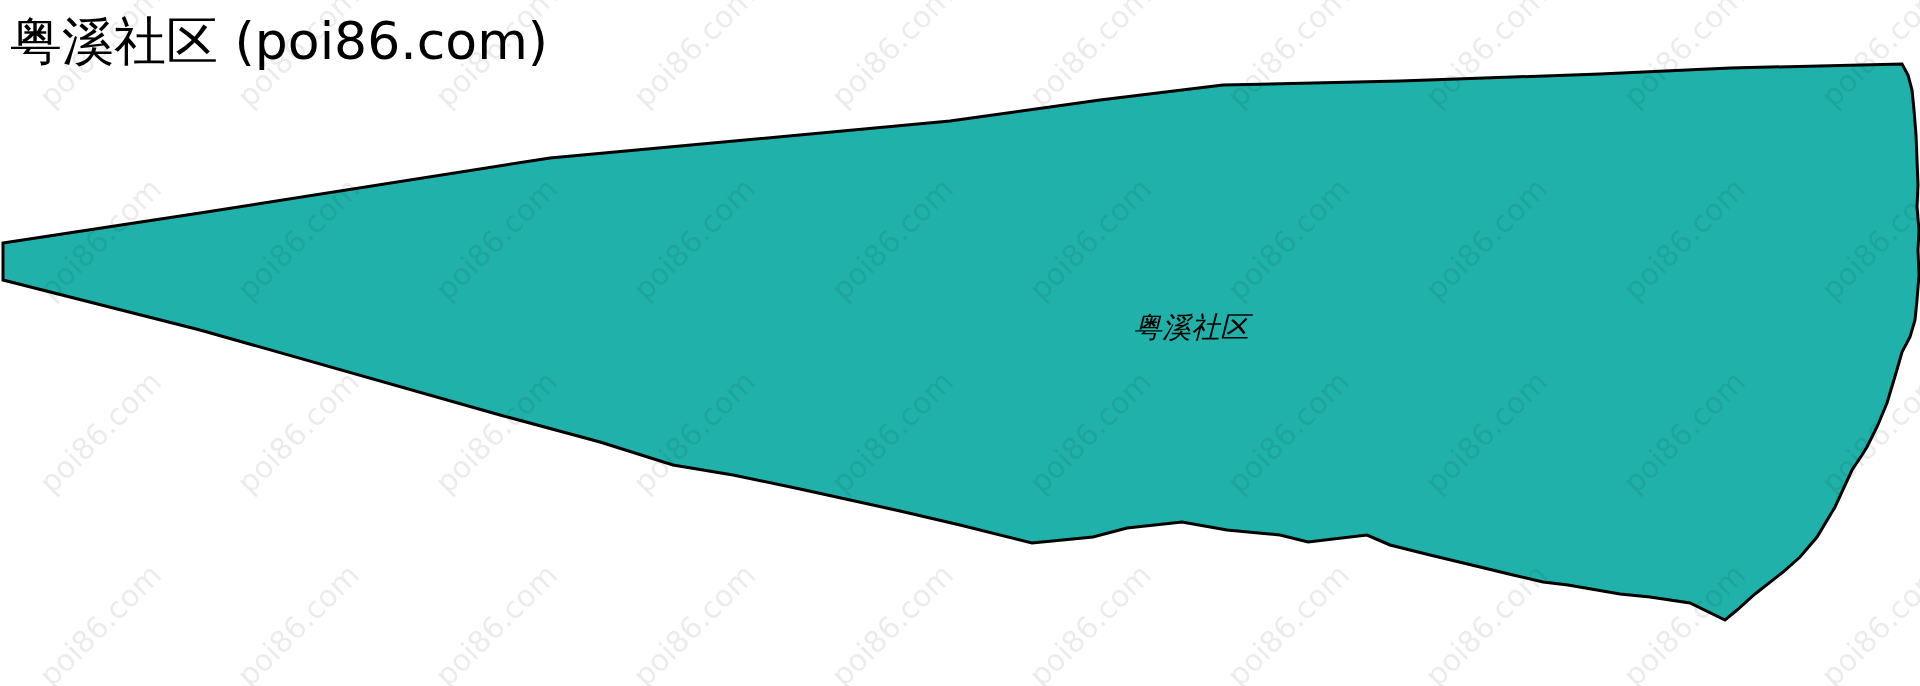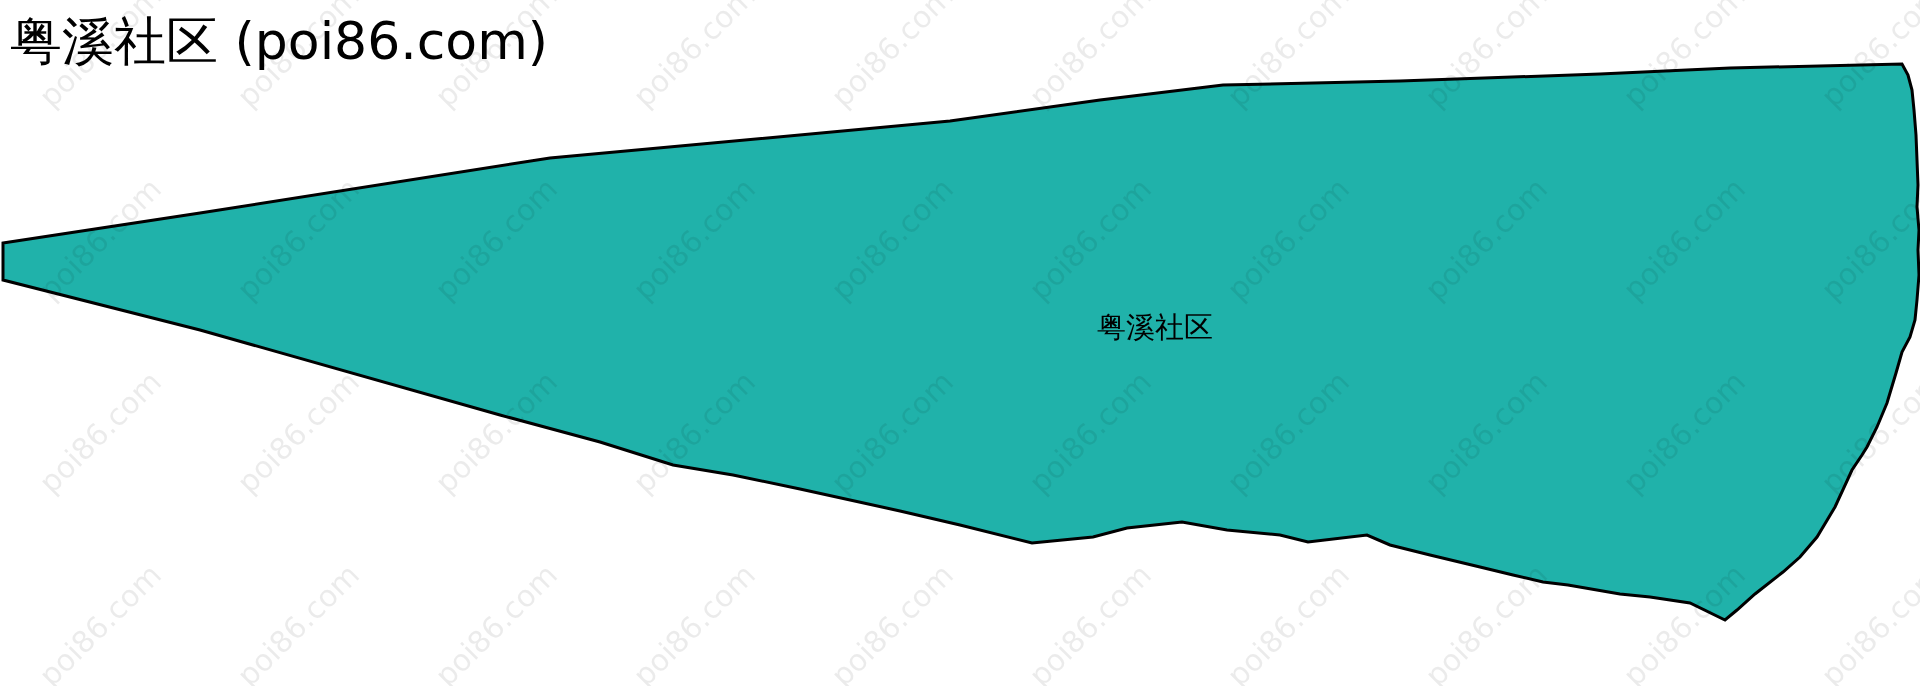--- a/index.html
+++ b/index.html
@@ -28,27 +28,28 @@
     left: 10px;
     top: 10px;
     font-size: 52px;
     line-height: 1.2;
     color: #000000;
     white-space: nowrap;
     z-index: 30;
   }
   .region-label {
     position: absolute;
-    left: 1097px;
+    left: 1133px;
     top: 310px;
     font-size: 29px;
     line-height: 1.2;
     color: #000000;
     white-space: nowrap;
     z-index: 30;
+    font-style: italic;
   }
   .watermark-layer {
     position: absolute;
     left: 0;
     top: 0;
     width: 1920px;
     height: 686px;
     z-index: 20;
     pointer-events: none;
     overflow: hidden;

